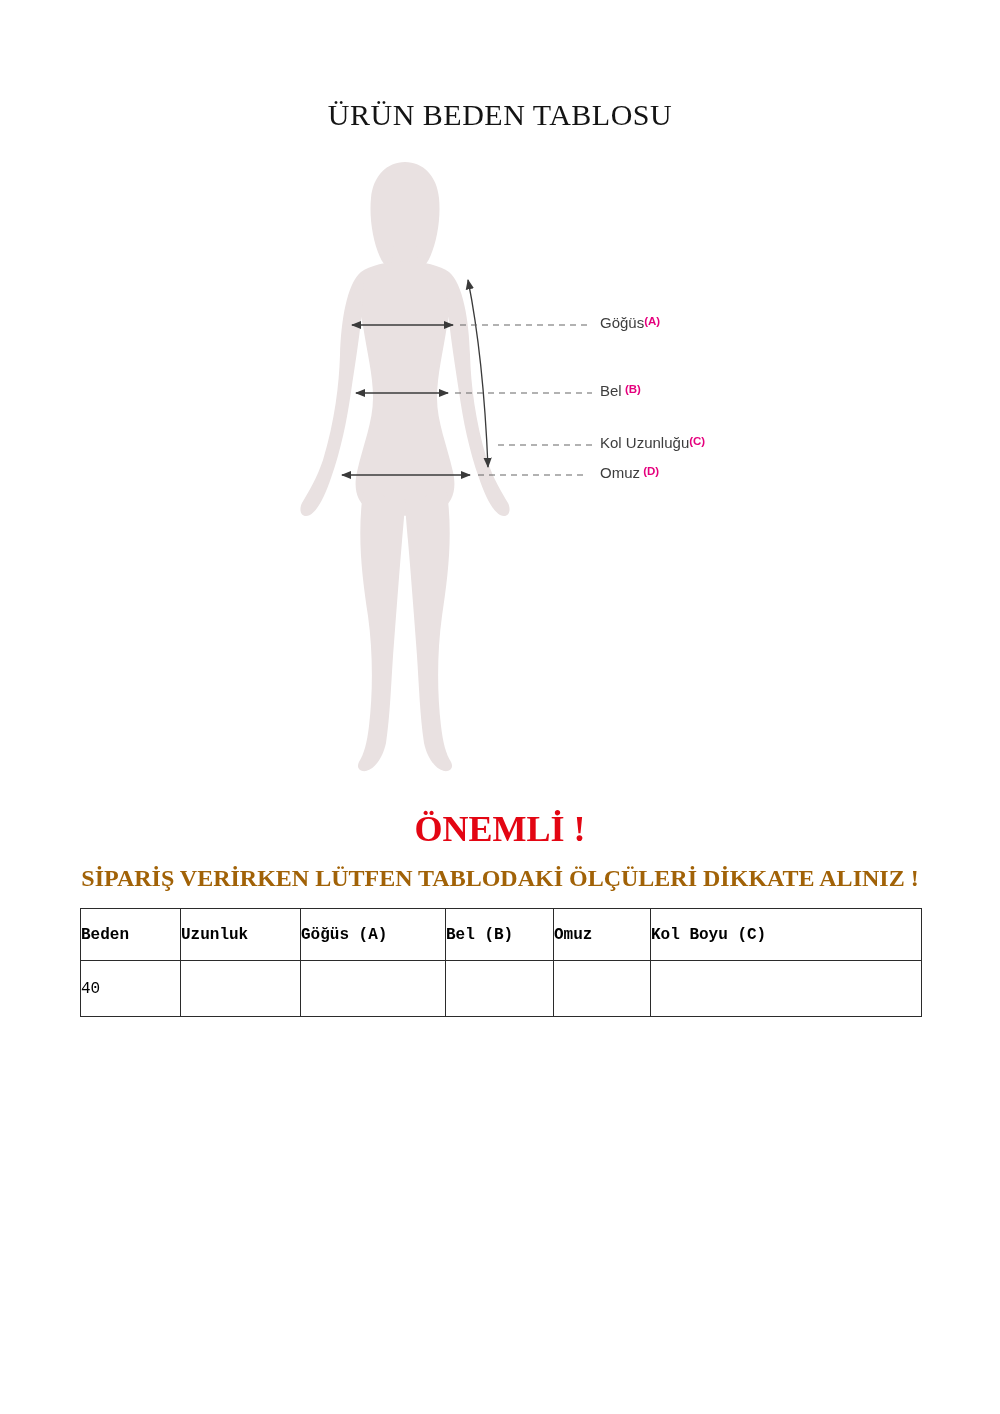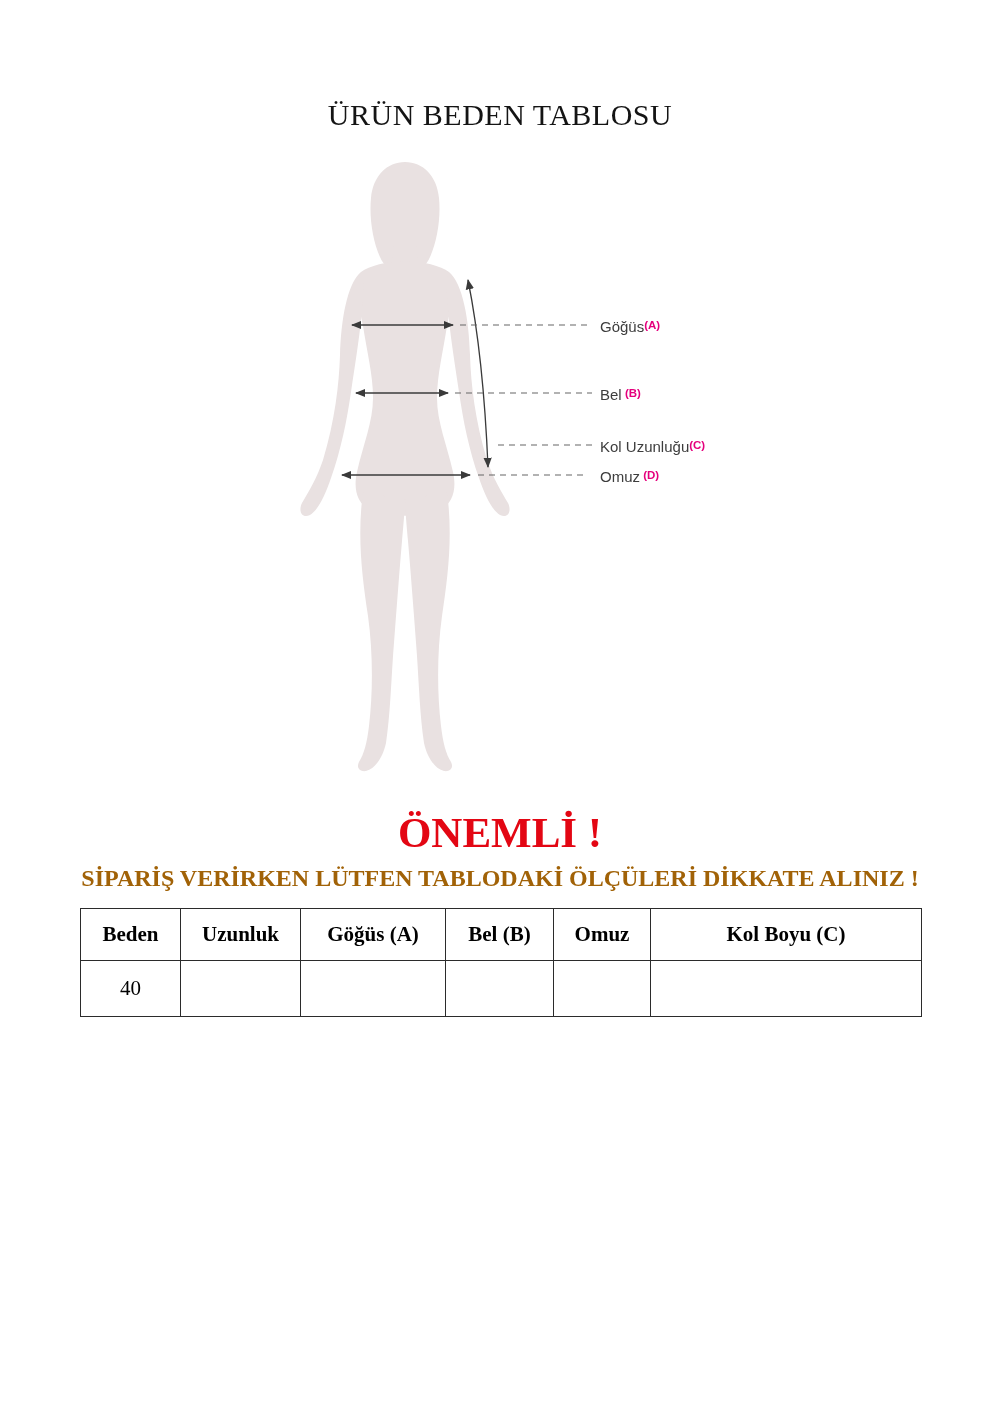--- a/index.html
+++ b/index.html
@@ -17,55 +17,55 @@
     font-family: "Liberation Serif", serif;
     font-size: 30px; font-weight: 400; color: #141414;
     letter-spacing: 0.5px;
   }
 
   .figure { position: absolute; left: 280px; top: 135px; width: 520px; height: 620px; }
   .figure svg { position: absolute; left: 0; top: 0; }
 
   .m-label {
     position: absolute; left: 320px;
-    font-size: 15px; line-height: 24px; color: #3d3d3d;
+    font-size: 15px; line-height: 16px; color: #3d3d3d;
     white-space: nowrap;
   }
   .m-label .letter {
     color: #e5007d; font-size: 11.5px; font-weight: bold;
     position: relative; top: -3px;
   }
   .m-label.chest { top: 160px; }
   .m-label.waist { top: 228px; }
   .m-label.arm   { top: 280px; }
   .m-label.hip   { top: 310px; }
 
   .notice-heading {
     position: absolute; top: 788px; left: 0; width: 100%;
     text-align: center;
     font-family: "Liberation Serif", serif;
-    font-size: 43px; font-weight: bold; color: #e30613;
+    font-size: 36px; font-weight: bold; color: #e30613;
   }
   .notice-sub {
     position: absolute; top: 845px; left: 0; width: 100%;
     text-align: center;
     font-family: "Liberation Serif", serif;
     font-size: 24px; font-weight: bold; color: #a16207;
   }
 
   .size-table {
     position: absolute; left: 80px; top: 888px; width: 841px;
     border-collapse: collapse; table-layout: fixed;
     background: #fff;
   }
   .size-table th, .size-table td {
     border: 1px solid #2b2b2b;
-    text-align: center; vertical-align: middle;
-    font-size: 21px; color: #000;
-    font-family: Liberation Serif, serif;
+    text-align: left; vertical-align: middle;
+    font-size: 16px; color: #000;
+    font-family: Liberation Mono, monospace;
   }
   .size-table th { height: 52px; font-weight: bold; }
   .size-table td { height: 56px; font-weight: 400; }
 </style>
 </head>
 <body>
 
 <div class="page">
 
   <h1 class="title">ÜRÜN BEDEN TABLOSU</h1>

